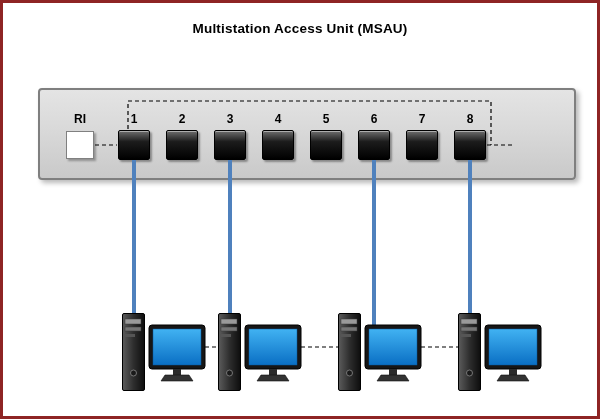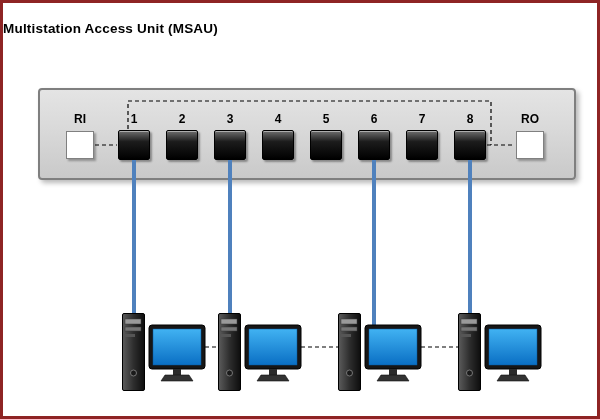--- a/index.html
+++ b/index.html
@@ -2,21 +2,21 @@
 <html style="--frame-border: #8E2424; --msau-fill: #D9D9D9; --cable: #4F81BD; --screen: #1E96E8;"><head>
 <meta charset="utf-8">
 <style>
   html,body{margin:0;padding:0;background:#fff;}
   .canvas{
     position:relative;width:600px;height:419px;box-sizing:border-box;
     border:3px solid var(--frame-border,#8E2424);background:#fff;
     font-family:"Liberation Sans",sans-serif;overflow:hidden;
   }
   .title{
-    position:absolute;left:0;top:18px;width:100%;text-align:left;
+    position:absolute;left:0;top:18px;width:100%;text-align:center;
     font-size:13.5px;font-weight:bold;color:#000;letter-spacing:.2px;
   }
   .msau-box{
     position:absolute;left:35px;top:85px;width:538px;height:92px;box-sizing:border-box;
     background:linear-gradient(180deg,#e4e4e4 0%,var(--msau-fill,#D9D9D9) 45%,#c9c9c9 100%);
     border:2px solid #7f7f7f;border-radius:4px;
     box-shadow:3px 3px 5px rgba(0,0,0,.28);
   }
   .port{position:absolute;top:20px;width:34px;display:flex;flex-direction:column;align-items:center;}
   .port-num{font-size:12px;font-weight:bold;height:18px;line-height:18px;color:#000;}
@@ -74,24 +74,20 @@
     </div>
     <div class="port" style="left:365px">
       <span class="port-num">7</span>
       <div class="port-jack"></div>
     </div>
     <div class="port" style="left:413px">
       <span class="port-num">8</span>
       <div class="port-jack"></div>
     </div>
 
-    <div class="port" style="left:473px">
-      <span class="port-num">RO</span>
-      <div class="white-jack"></div>
-    </div>
   </div>
 
   <svg class="overlay" viewBox="0 0 600 419">
     <defs>
       <linearGradient id="towerGrad" x1="0" y1="0" x2="1" y2="0">
         <stop offset="0" stop-color="#5c5c5c"></stop>
         <stop offset="0.5" stop-color="#2e2e2e"></stop>
         <stop offset="1" stop-color="#0d0d0d"></stop>
       </linearGradient>
       <linearGradient id="screenGrad" x1="0" y1="0" x2="0" y2="1">

